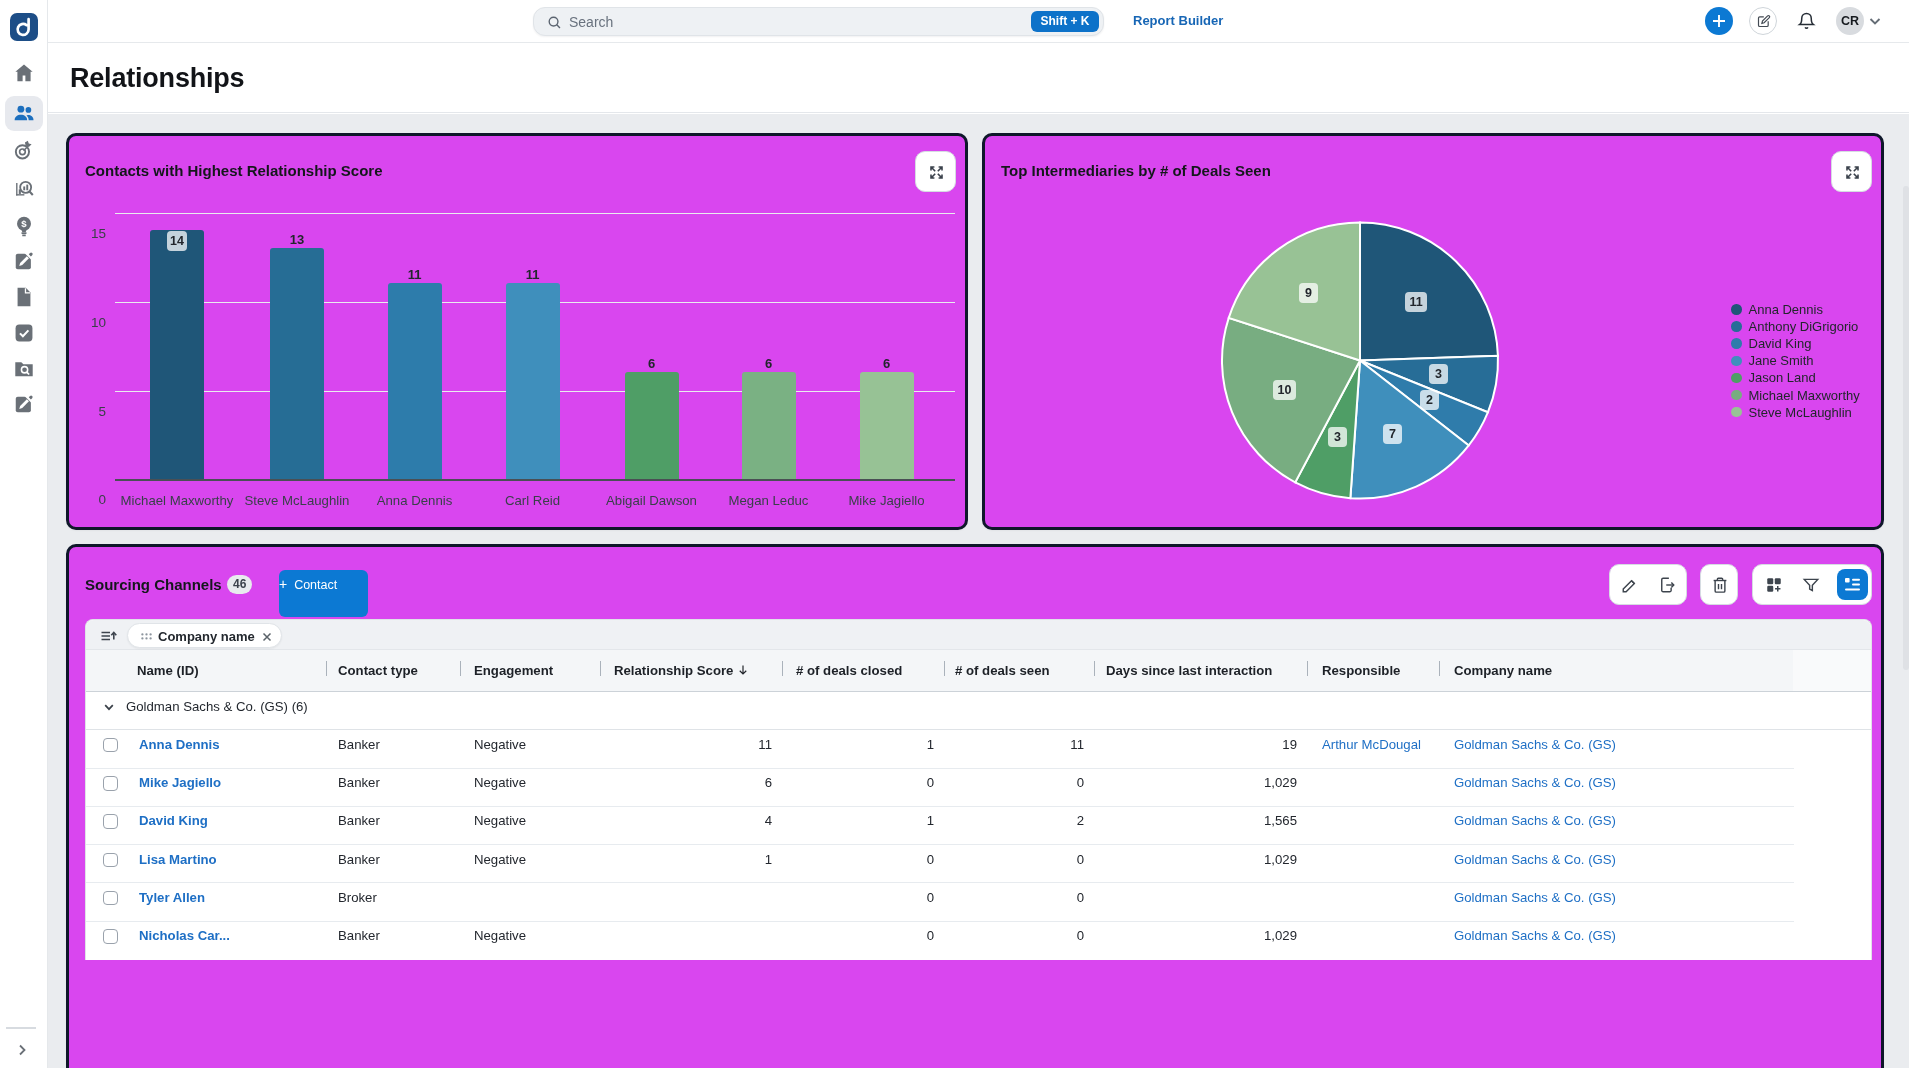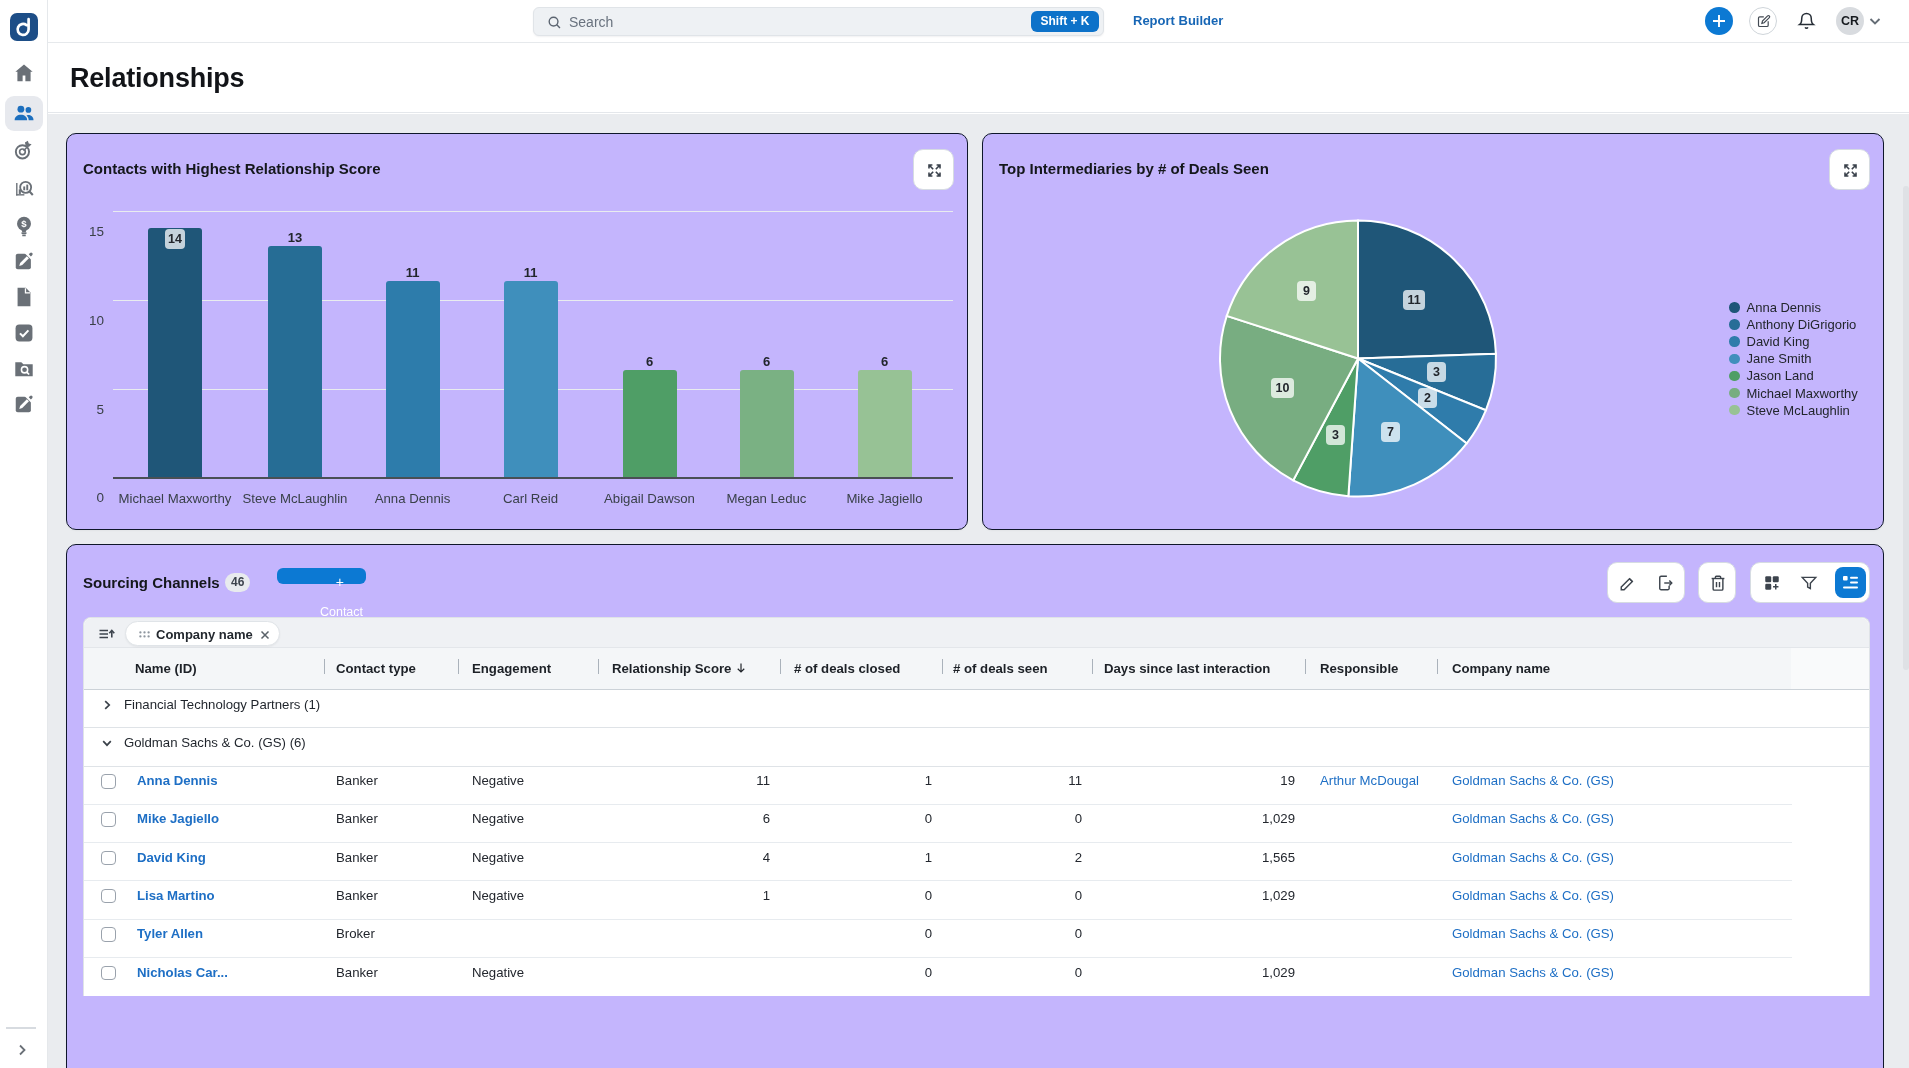--- a/index.html
+++ b/index.html
@@ -6,47 +6,47 @@
 html,body{width:1909px;height:1068px;overflow:hidden;}
 body{position:relative;background:#fff;font-family:"Liberation Sans",sans-serif;color:#1b2026;}
 .abs{position:absolute;}
 
 #sidebar{position:absolute;left:0;top:0;width:48px;height:1068px;background:#fff;border-right:1px solid #e5e8eb;z-index:10;}
 .navic{position:absolute;left:13px;width:22px;height:22px;}
 .navic svg{display:block;width:22px;height:22px;}
 #navActive{position:absolute;left:5px;top:96px;width:38px;height:35px;background:#e7e9ee;border-radius:9px;}
 
 #topbar{position:absolute;left:48px;top:0;width:1861px;height:43px;background:#fff;border-bottom:1px solid #e6e9ec;z-index:9;}
-#search{position:absolute;left:485px;top:7px;width:571px;height:29px;background:#eef1f4;border:1px solid #e0e4e8;border-radius:6px;box-shadow:0 1px 2px rgba(16,24,40,.06);}
+#search{position:absolute;left:485px;top:7px;width:571px;height:29px;background:#eef1f4;border:1px solid #e0e4e8;border-radius:12px;box-shadow:0 1px 2px rgba(16,24,40,.06);}
 #search .ph{position:absolute;left:35px;top:6px;font-size:14px;color:#69727e;}
 #shiftk{position:absolute;right:4px;top:3px;width:68px;height:21px;background:#0d72c9;border-radius:6px;color:#fff;font-size:12px;font-weight:700;text-align:center;line-height:21px;}
 #rptb{position:absolute;left:1085px;top:13px;font-size:13px;font-weight:700;color:#1766b5;text-align:center;}
 .circ28{position:absolute;top:7px;width:28px;height:28px;border-radius:50%;}
 
 #pagehead{position:absolute;left:48px;top:44px;width:1861px;height:69px;background:#fff;border-bottom:1px solid #e4e7eb;z-index:8;}
 #pagehead h1{position:absolute;left:22px;top:19px;font-size:27px;font-weight:700;color:#121418;letter-spacing:-.2px;}
 
 #content{position:absolute;left:48px;top:114px;width:1861px;height:954px;background:#eaecef;}
-.card{position:absolute;background:#c4b5fd;border:1px solid #0f172a;border-radius:10px;box-shadow:0 1px 2px rgba(0,0,0,.04);}
+.card{position:absolute;background:#d946ef;border:3px solid #0f172a;border-radius:10px;box-shadow:0 1px 2px rgba(0,0,0,.04);}
 .cardtitle{position:absolute;left:16px;top:26px;font-size:15px;font-weight:700;color:#14171b;}
 .expandbtn{position:absolute;width:41px;height:41px;border:1px solid #d6dce2;border-radius:10px;background:#fff;}
 .expandbtn svg{position:absolute;left:13px;top:13px;}
 
 .gline{position:absolute;left:46px;width:840px;height:1px;background:#e9ecef;}
 .ylab{position:absolute;width:30px;text-align:right;font-size:13.5px;color:#3a4048;margin-top:20px;}
 .bar{position:absolute;border-radius:3px 3px 0 0;}
 .bval{position:absolute;width:54px;text-align:center;font-size:13px;font-weight:700;color:#22262c;}
 .xlab{position:absolute;top:357px;width:130px;text-align:center;font-size:13.2px;color:#394049;}
 .badge{position:absolute;background:rgba(255,255,255,.74);border-radius:4px;font-size:12.5px;font-weight:700;color:#22262c;text-align:center;line-height:20px;height:20px;}
 
 .lgrow{height:17.1px;display:flex;align-items:center;font-size:13px;color:#22262c;}
 .lgdot{width:10.5px;height:10.5px;border-radius:50%;margin-right:7px;flex:none;}
 
 #scBadge{position:absolute;left:158px;top:28px;height:19px;padding:0 6px;background:#e8ebee;border-radius:10px;font-size:12px;font-weight:700;color:#3c434c;line-height:19px;}
-#btnContact{position:absolute;left:210px;top:23px;width:89px;height:16px;background:#0c79d3;border-radius:6px;color:#fff;font-size:12.5px;text-align:center;line-height:29px;padding-left:40px;}
+#btnContact{position:absolute;left:210px;top:23px;width:89px;height:47px;background:#0c79d3;border-radius:6px;color:#fff;font-size:12.5px;text-align:left;line-height:29px;}
 .tbgroup{position:absolute;top:17px;height:41px;border:1px solid #d6dce2;border-radius:10px;background:#fff;}
 .tbico{position:absolute;top:11px;width:18px;height:18px;}
 .blueb{position:absolute;width:31px;height:31px;top:4px;background:#0c79d3;border-radius:8px;}
 
 #tbl{position:absolute;left:16px;top:72px;width:1787px;border:1px solid #dfe3e7;border-bottom:none;border-radius:8px 8px 0 0;background:#fff;}
 #grpbar{height:30px;background:#eff1f4;border-radius:8px 8px 0 0;position:relative;border-bottom:1px solid #e3e6ea;}
 #chip{position:absolute;left:41px;top:3px;height:25px;width:155px;background:#fff;border:1px solid #e0e4e8;border-radius:13px;box-shadow:0 1px 2px rgba(0,0,0,.05);}
 #hdr{height:42px;background:#f4f6f8;position:relative;border-bottom:1px solid #ccd2d8;font-size:13.2px;font-weight:700;color:#1d2127;}
 #hdr .hc{position:absolute;top:13px;}
 #hdr .sep{position:absolute;top:11px;width:1px;height:15px;background:#aab2bb;}
@@ -344,26 +344,20 @@
         <div class="hc" style="left:869px;"># of deals seen</div>
       <div class="sep" style="left:1008px;"></div>
         <div class="hc" style="left:1020px;">Days since last interaction</div>
       <div class="sep" style="left:1221px;"></div>
         <div class="hc" style="left:1236px;">Responsible</div>
       <div class="sep" style="left:1353px;"></div>
         <div class="hc" style="left:1368px;">Company name</div>
     </div>
     <div class="trow grow">
         <svg class="chev" width="10" height="10" viewBox="0 0 10 10" fill="none" stroke="#3a4149" stroke-width="1.7">
-          <path d="m3.2 1.2 4 3.8-4 3.8"></path>
-        </svg>
-        <div class="gtxt">Financial Technology Partners (1)</div>
-      </div>
-    <div class="trow grow">
-        <svg class="chev" width="10" height="10" viewBox="0 0 10 10" fill="none" stroke="#3a4149" stroke-width="1.7">
           <path d="m1.2 3.2 3.8 4 3.8-4"></path>
         </svg>
         <div class="gtxt">Goldman Sachs &amp; Co. (GS) (6)</div>
       </div>
     <div class="trow drow">
         <div class="rline"></div>
         <div class="cbx"></div>
         <div class="cell lnk nm" style="left:53px;">Anna Dennis</div>
         <div class="cell" style="left:252px;">Banker</div>
         <div class="cell" style="left:388px;">Negative</div>

